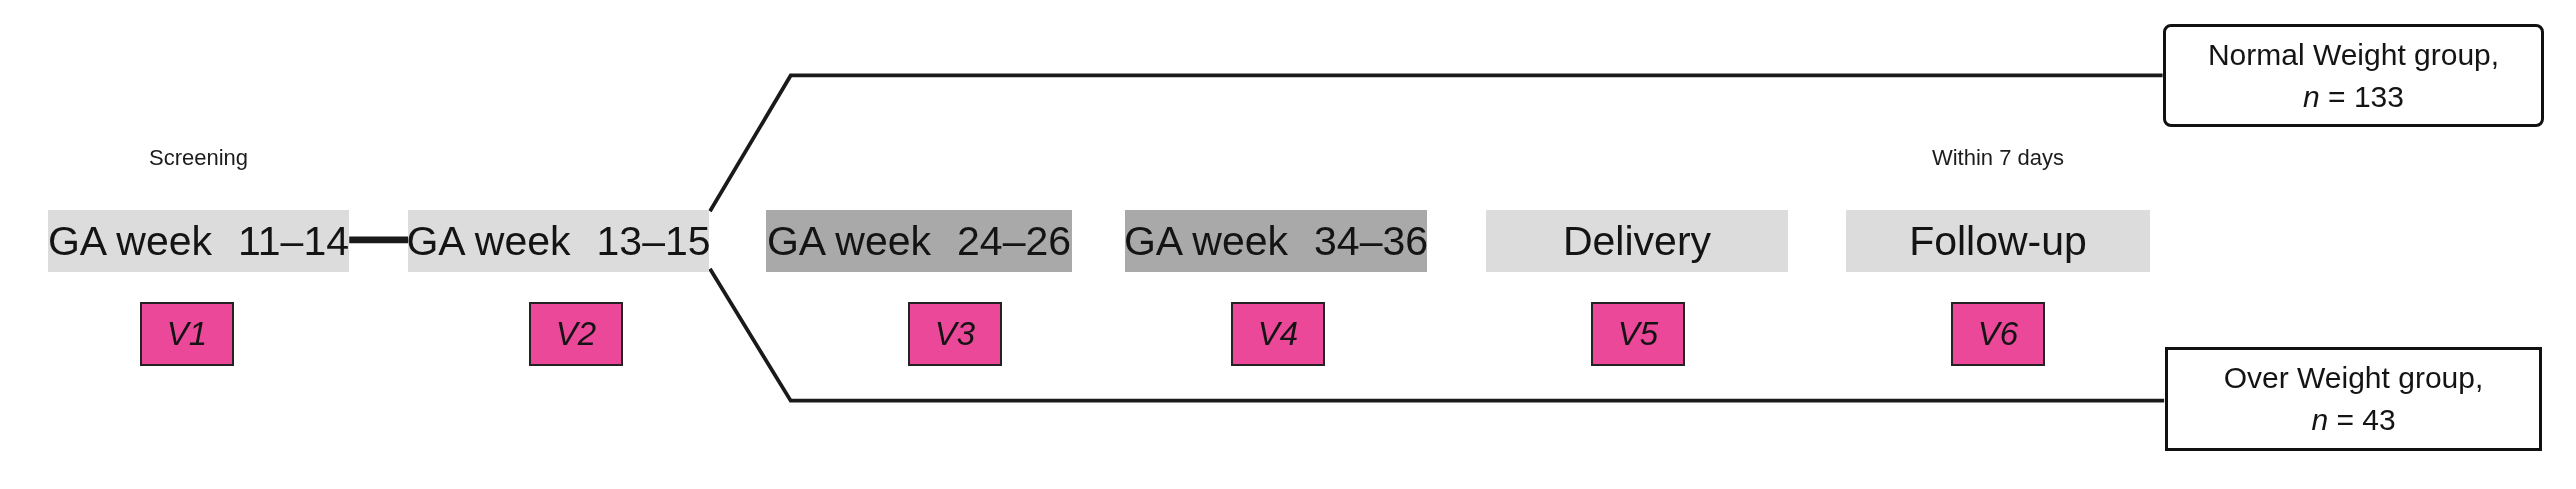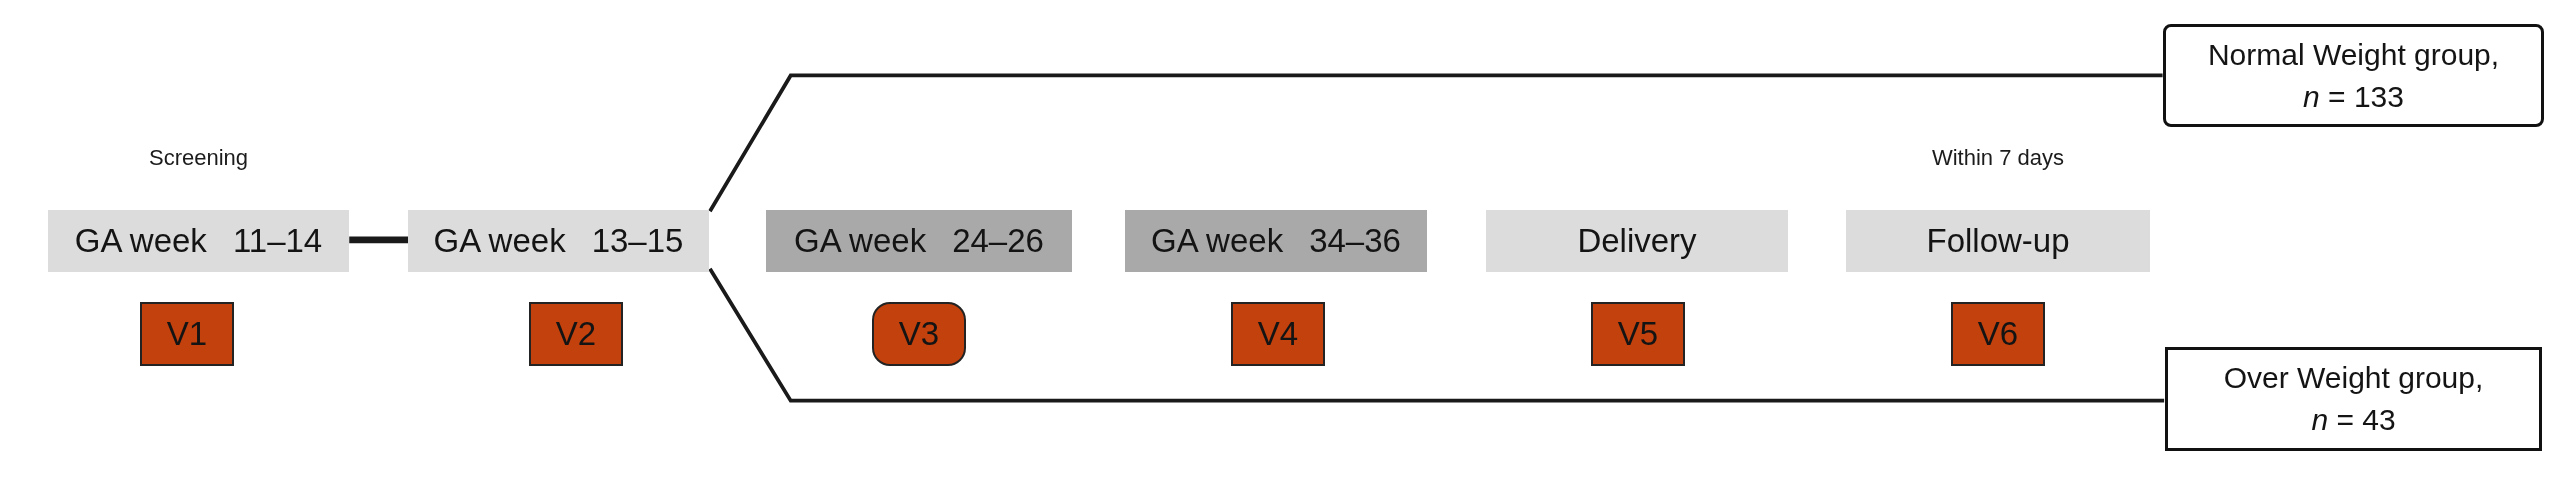--- a/index.html
+++ b/index.html
@@ -14,30 +14,30 @@
   .wires{position:absolute;left:0;top:0;width:2576px;height:489px;}
   .wires path{stroke:#1a1a1a;fill:none;}
   .stage-label{
     position:absolute;top:139px;height:38px;
     font-size:22px;line-height:38px;text-align:center;
     color:#1c1c1c;
   }
   .gbox{
     position:absolute;top:210px;height:62px;
     display:flex;align-items:center;justify-content:center;
-    font-size:33px;color:#141414;white-space:nowrap;
+    font-size:41px;color:#141414;white-space:nowrap;
   }
   .gbox.light{background:#dcdcdc;}
   .gbox.dark{background:#a9a9a9;}
   .gbox .range{margin-left:26px;}
   .vbox{
     position:absolute;top:302px;width:90px;height:60px;
-    border:2.3px solid #232323;background:#c2410c;
+    border:2.3px solid #232323;background:#ec4899;
     display:flex;align-items:center;justify-content:center;
-    font-size:33px;color:#141414;
+    font-size:33px;color:#141414;font-style:italic;
   }
   .groupbox{
     position:absolute;
     border:3px solid #111111;background:#ffffff;
     text-align:center;font-size:30px;line-height:42px;color:#141414;
     display:flex;flex-direction:column;justify-content:center;
   }
   .it{font-style:italic;}
   .ws{white-space:pre;}
 </style>
@@ -73,21 +73,21 @@
   </div>
   <div class="gbox light" style="left:1846px;width:304px;">
     <span>Follow-up</span>
   </div>
   <div class="gbox light" style="left:1486px;width:302px;">
     <span>Delivery</span>
   </div>
 
   <div class="vbox" style="left:140px;">V1</div>
   <div class="vbox" style="left:529px;">V2</div>
-  <div class="vbox" style="left:872px;border-radius:18px;">V3</div>
+  <div class="vbox" style="left:908px;">V3</div>
   <div class="vbox" style="left:1231px;">V4</div>
   <div class="vbox" style="left:1591px;">V5</div>
   <div class="vbox" style="left:1951px;">V6</div>
 
   <div class="groupbox" style="left:2163px;top:24px;width:375px;height:97px;border-radius:8px;">
     <div>Normal Weight group,</div>
     <div>
       <span class="it">n</span><span class="ws"> = 133</span>
     </div>
   </div>

